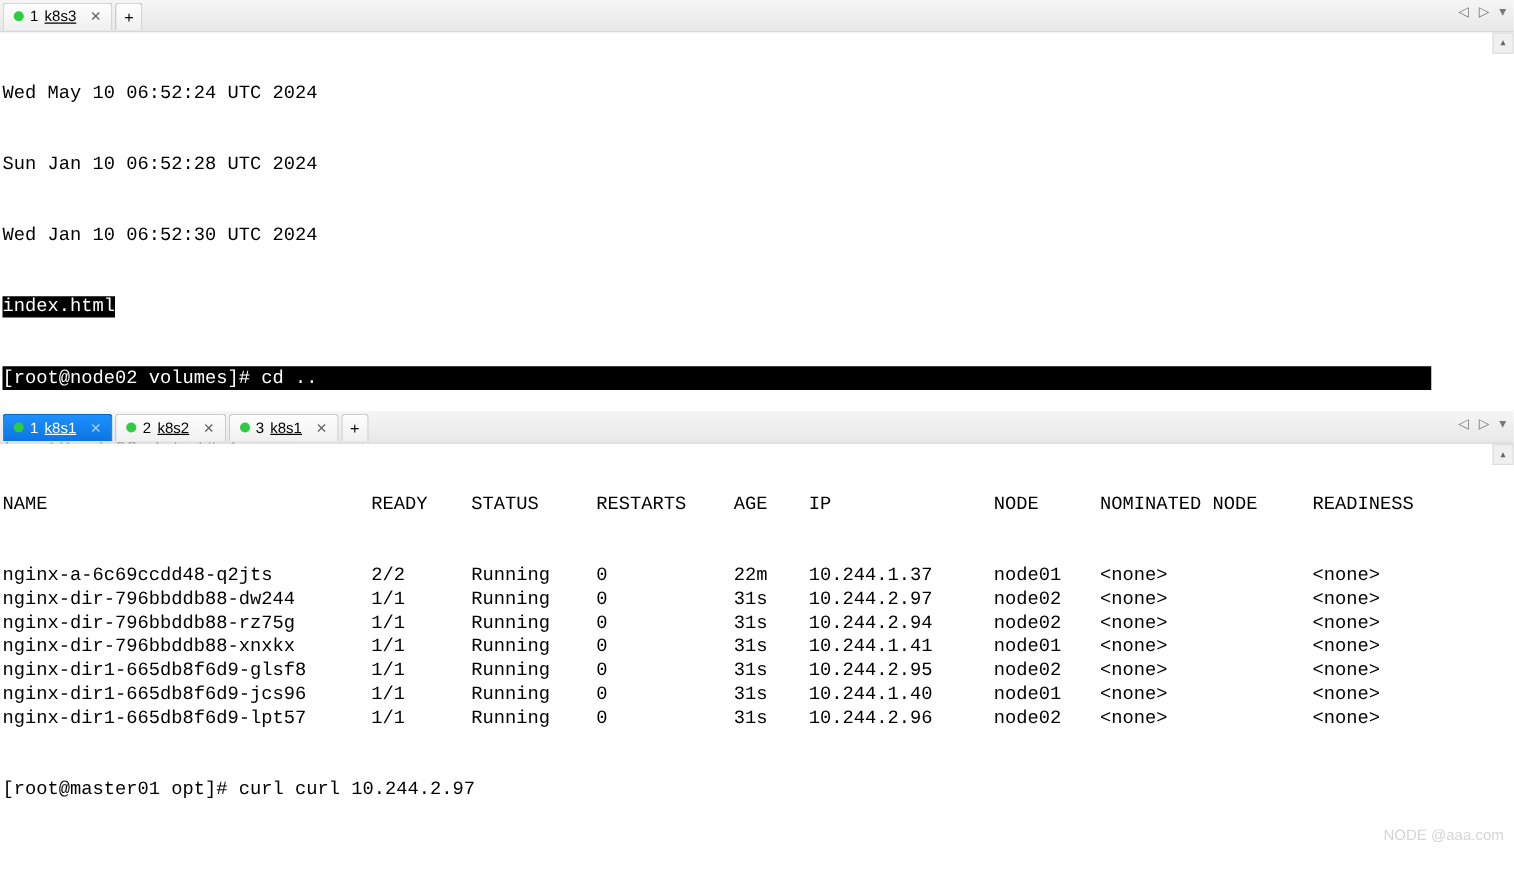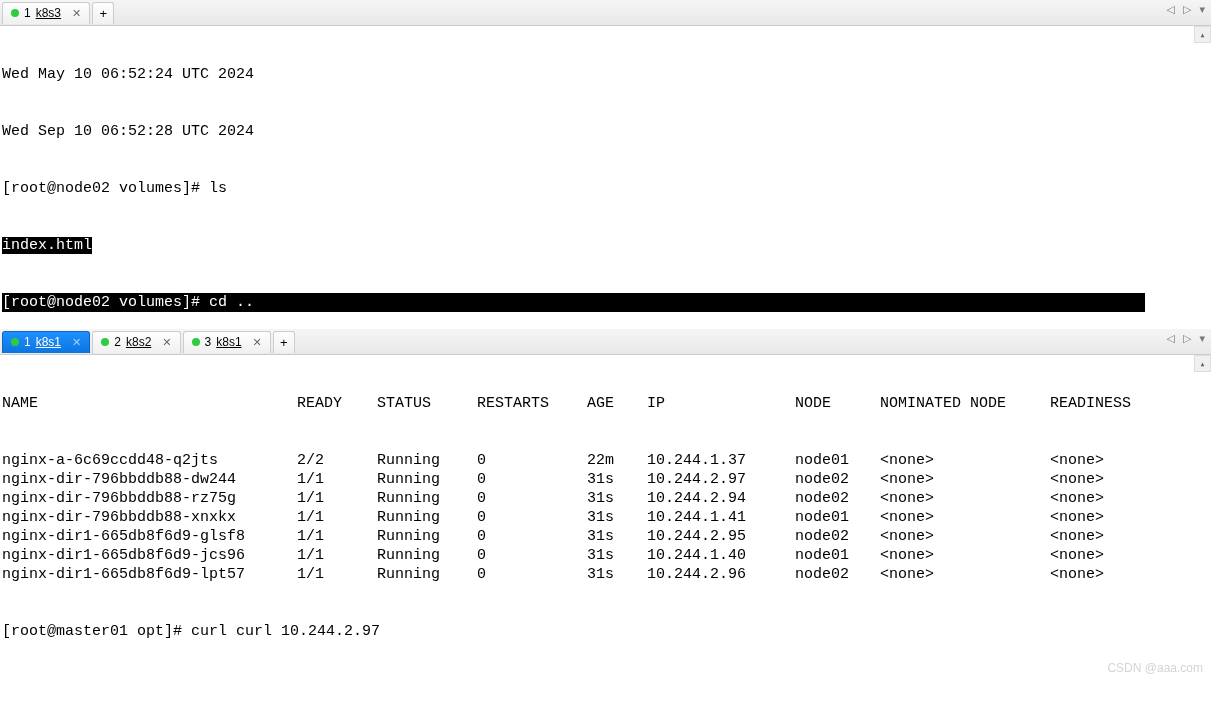--- a/index.html
+++ b/index.html
@@ -118,22 +118,22 @@
     <div class="tab-add">+</div>
     <div class="nav-arrows">
       <span>◁</span>
       <span>▷</span>
       <span>▾</span>
     </div>
   </div>
 
   <div class="terminal" id="term-top">
     <div class="row">Wed May 10 06:52:24 UTC 2024</div>
-    <div class="row">Wed Sep 10 06:52:28 UTC 2024</div>
-    <div class="row"><span>[root@node02 volumes]# </span><span>ls</span></div>
+    <div class="row">Sun Jan 10 06:52:28 UTC 2024</div>
+    <div class="row">Wed Jan 10 06:52:30 UTC 2024</div>
     <div class="row"><span class="sel">index.html</span></div>
     <div class="row sel" style="width:1143px"><span>[root@node02 volumes]#</span><span> cd ..</span></div>
     <div class="row"><span>[root@node02 data]# </span><span>ls</span></div>
     <div class="row"><span class="blue">v1</span>  <span class="blue">v2</span>  <span class="blue">v3</span>  <span class="blue">v4</span>  <span class="blue">v5</span>  <span class="hl blue">volumes</span></div>
     <div class="row"><span>[root@node02 data]#</span></div>
     <div class="row"><span>[root@node02 data]# </span><span>ls</span></div>
     <div class="row"><span class="blue">v1</span>  <span class="blue">v2</span>  <span class="blue">v3</span>  <span class="blue">v4</span>  <span class="blue">v5</span>  <span class="hl blue">volumes</span></div>
     
     
     
@@ -178,14 +178,14 @@
     <div class="row"><span>[root@master01 opt]# </span><span>curl curl 10.244.2.97</span></div>
     
     
     
     
     
     
     
   </div>
   <div class="scroll-arrow" style="top:26px">▴</div>
-  <div class="wm">CSDN @aaa.com</div>
+  <div class="wm">NODE @aaa.com</div>
 </div>
 
 </body></html>

